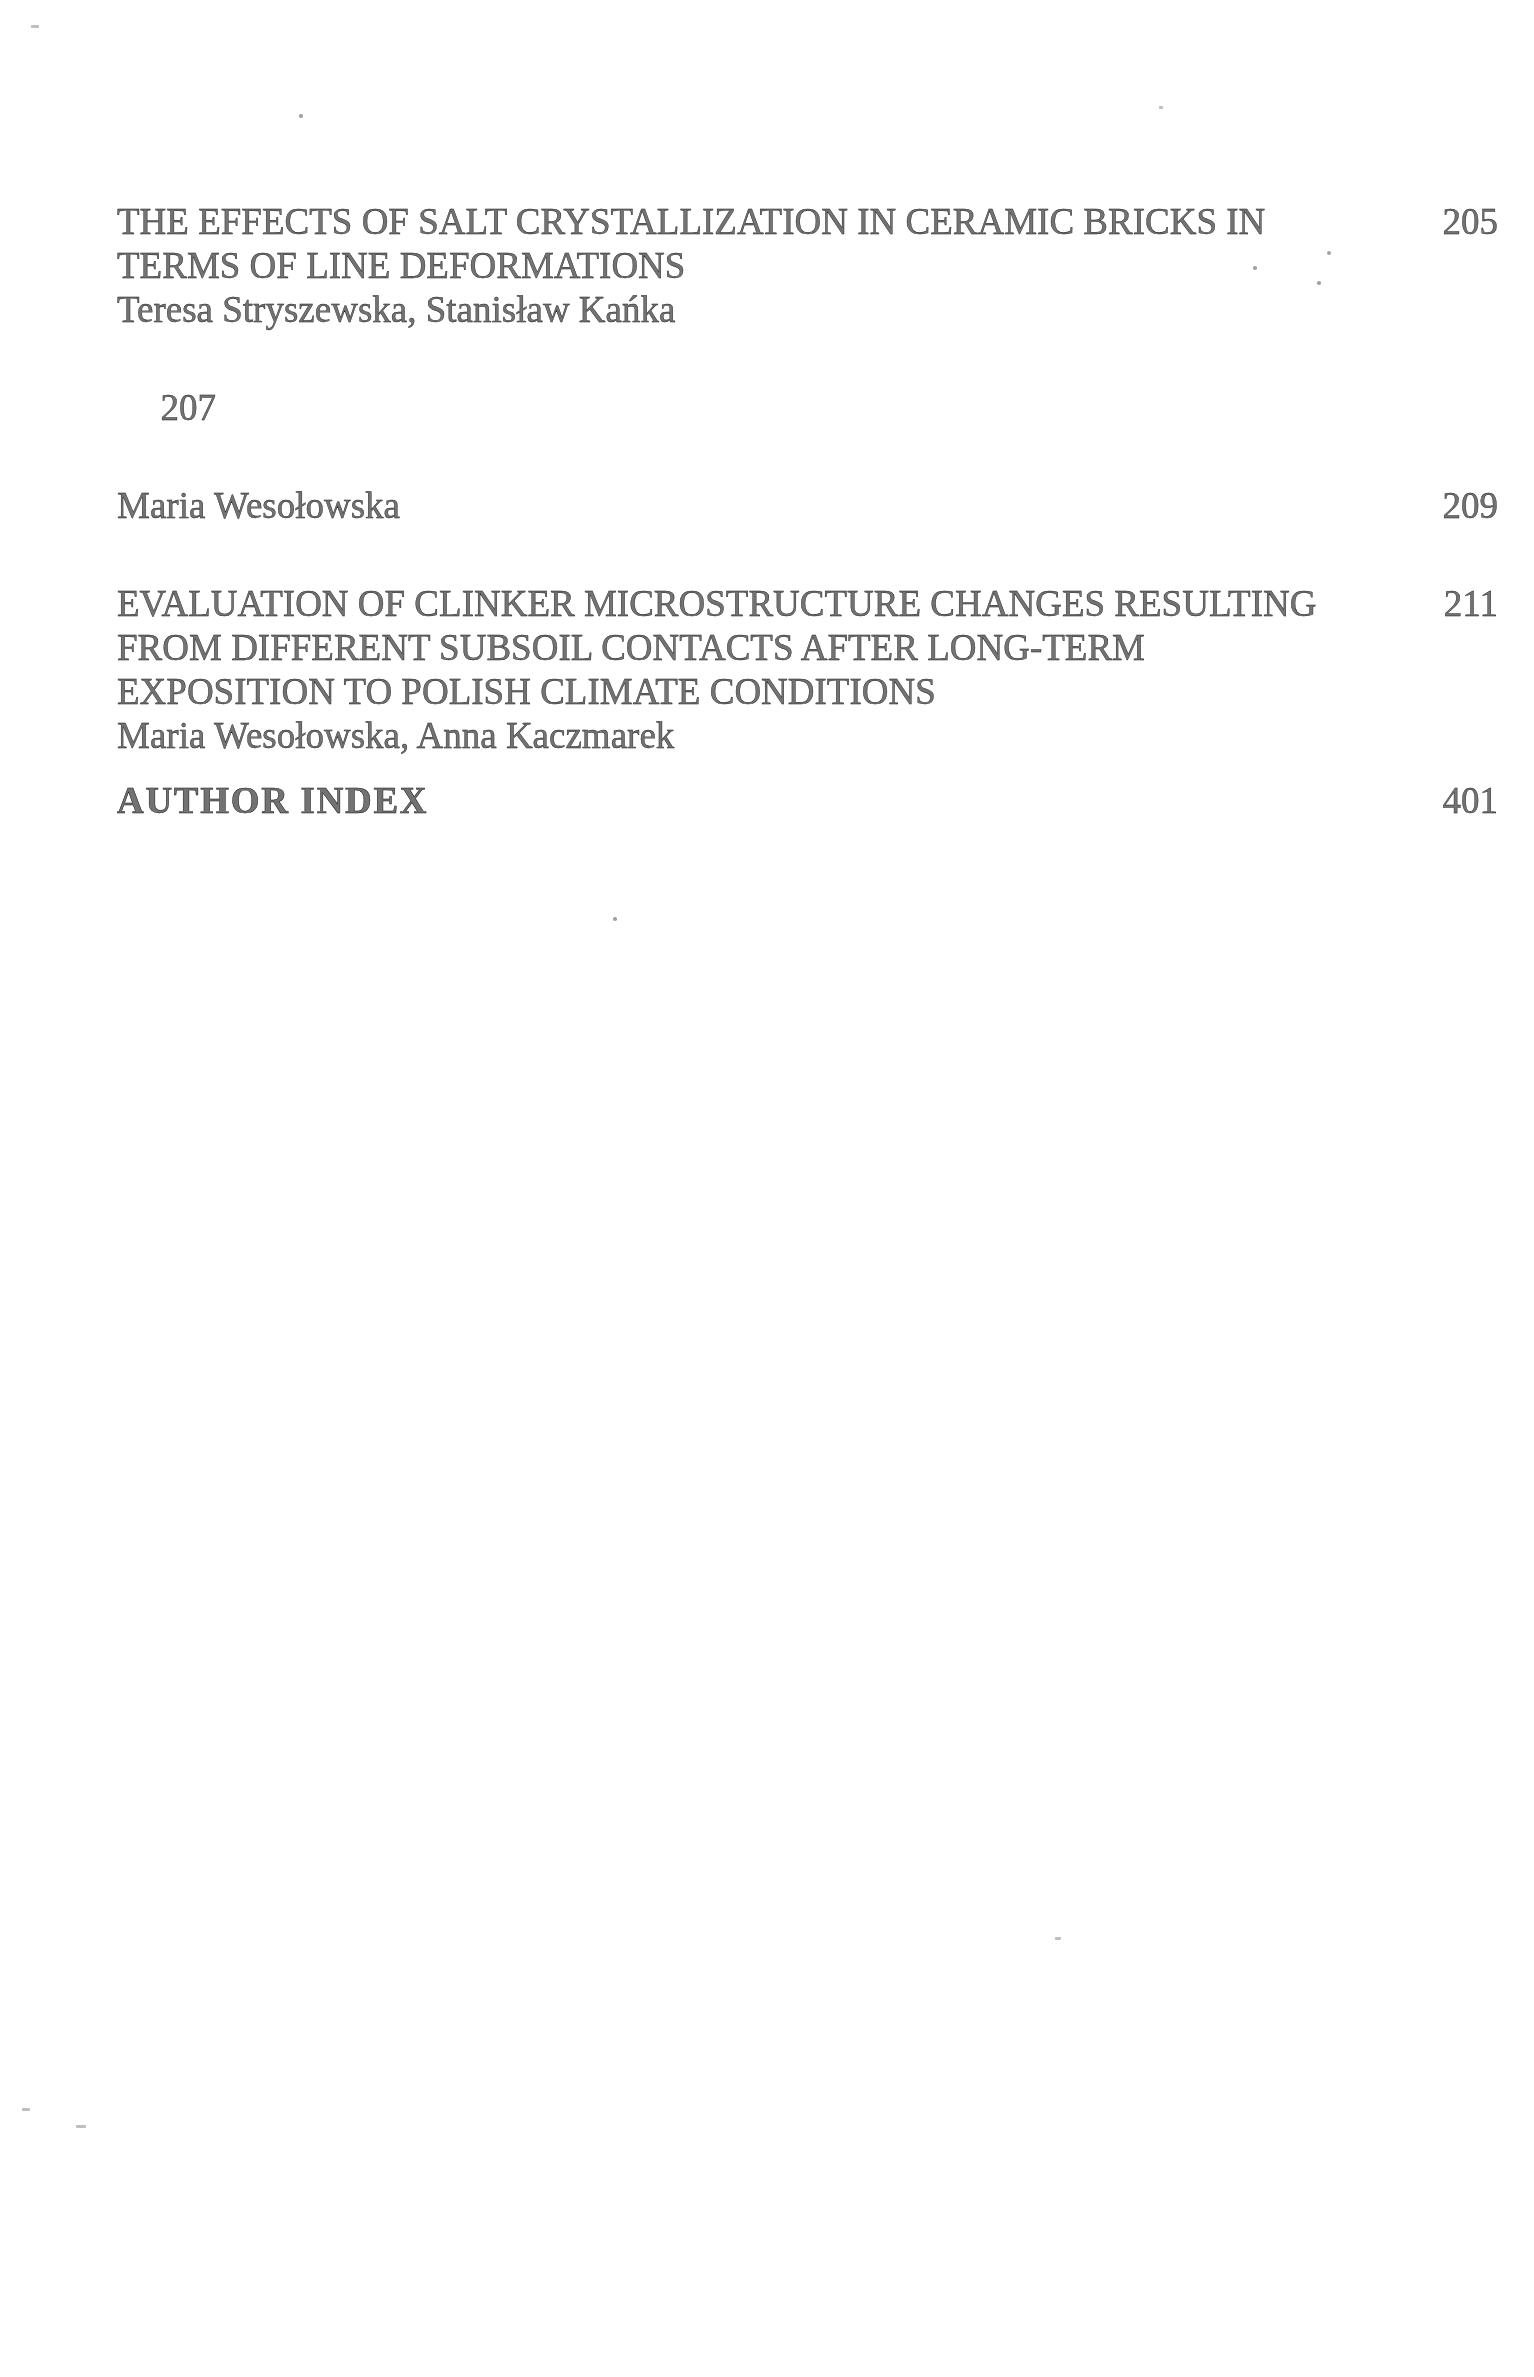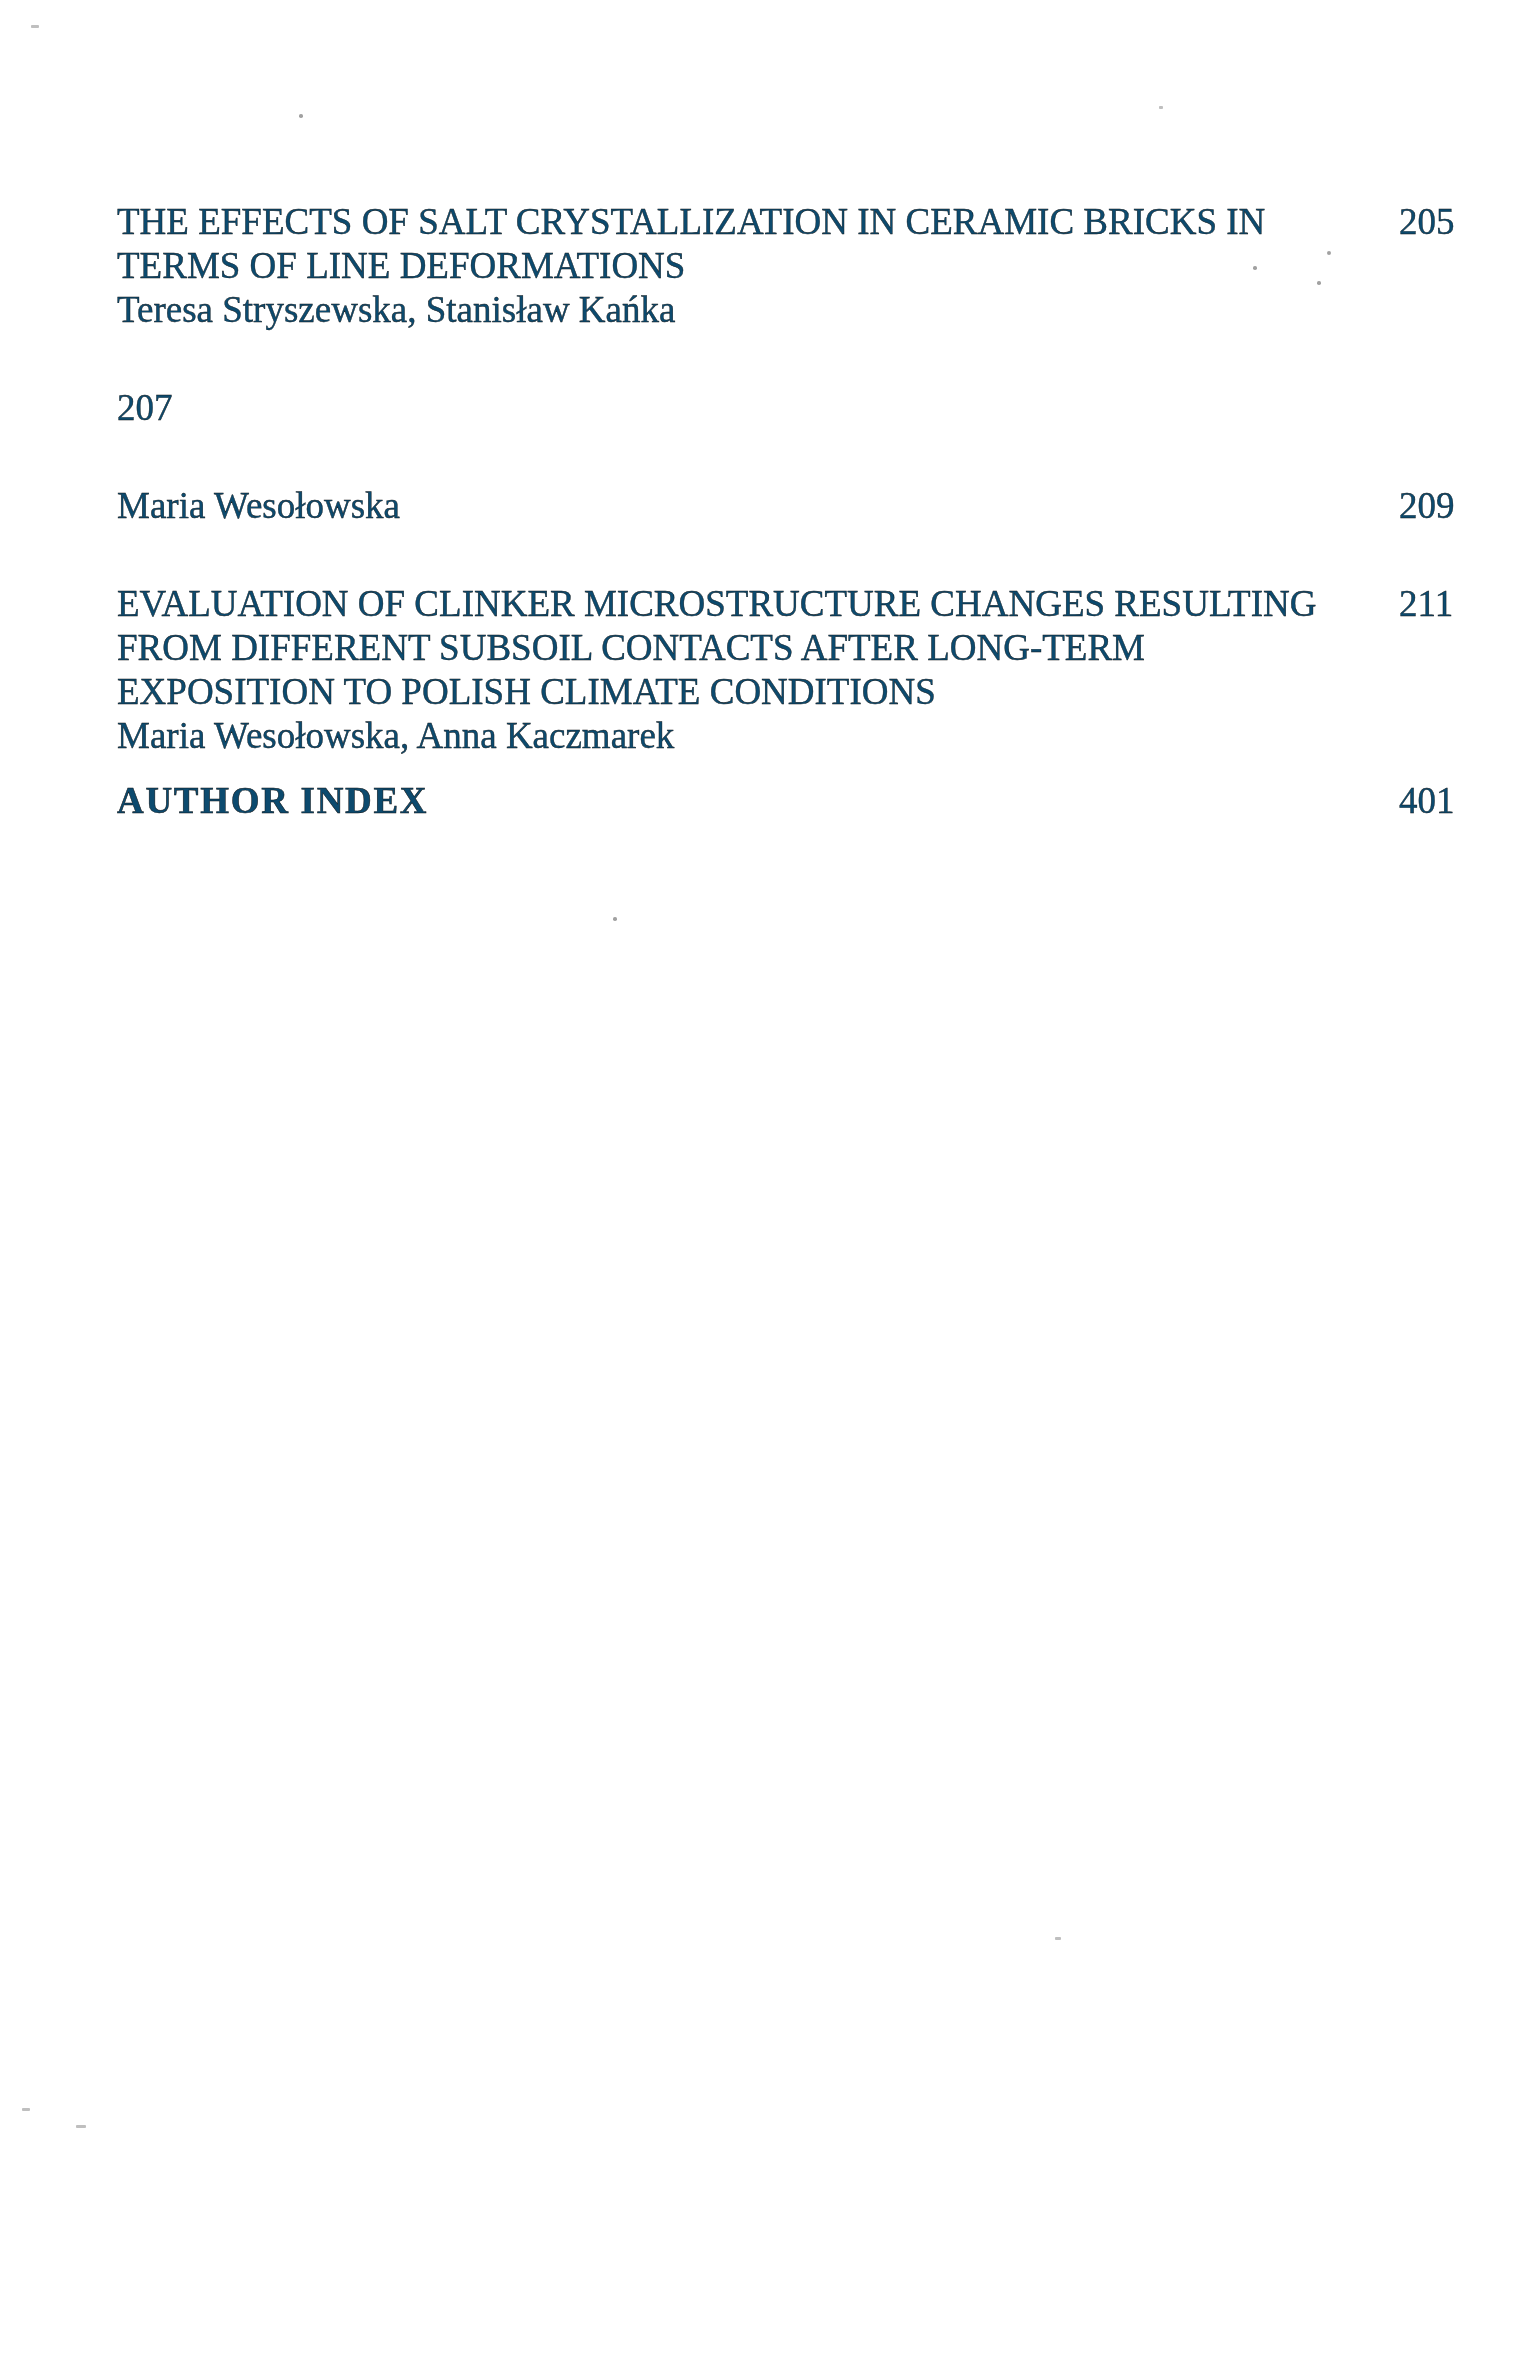--- a/index.html
+++ b/index.html
@@ -5,21 +5,21 @@
   html, body { margin: 0; padding: 0; }
   body { background: #ffffff; }
 
   .page {
     position: relative;
     width: 1535px;
     height: 2377px;
     background: #ffffff;
     overflow: hidden;
     font-family: "Liberation Serif", "DejaVu Serif", serif;
-    color: #0c4a6e;
+    color: #737373;
     -webkit-text-stroke: 0.4px #161616; 
   }
 
   .toc {
     position: absolute;
     left: 117px;
     top: 200px;
     width: 1381px;
   }
 
@@ -38,21 +38,21 @@
   .pagenum,
   .index-label {
     font-size: 37px;
     line-height: 44px;
     white-space: nowrap;
   }
 
   .pagenum {
     flex: none;
     width: 99px;
-    text-align: left;
+    text-align: right;
   }
 
   .index-row { margin-bottom: 0; gap: 39px; }
   .index-label {
     font-weight: bold;
     letter-spacing: 1.7px;
     -webkit-text-stroke: 0.5px #111111;
   }
 
   

